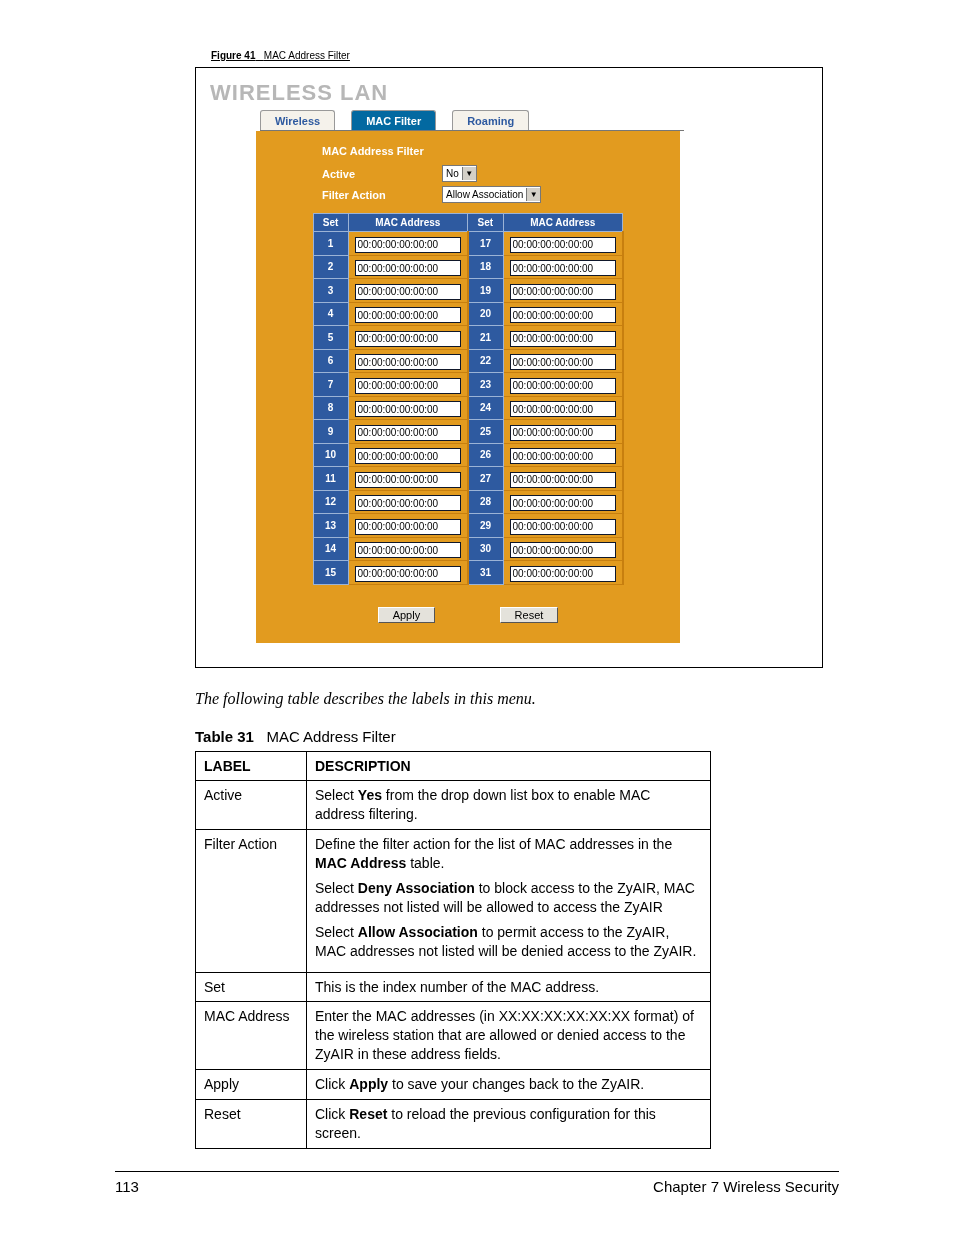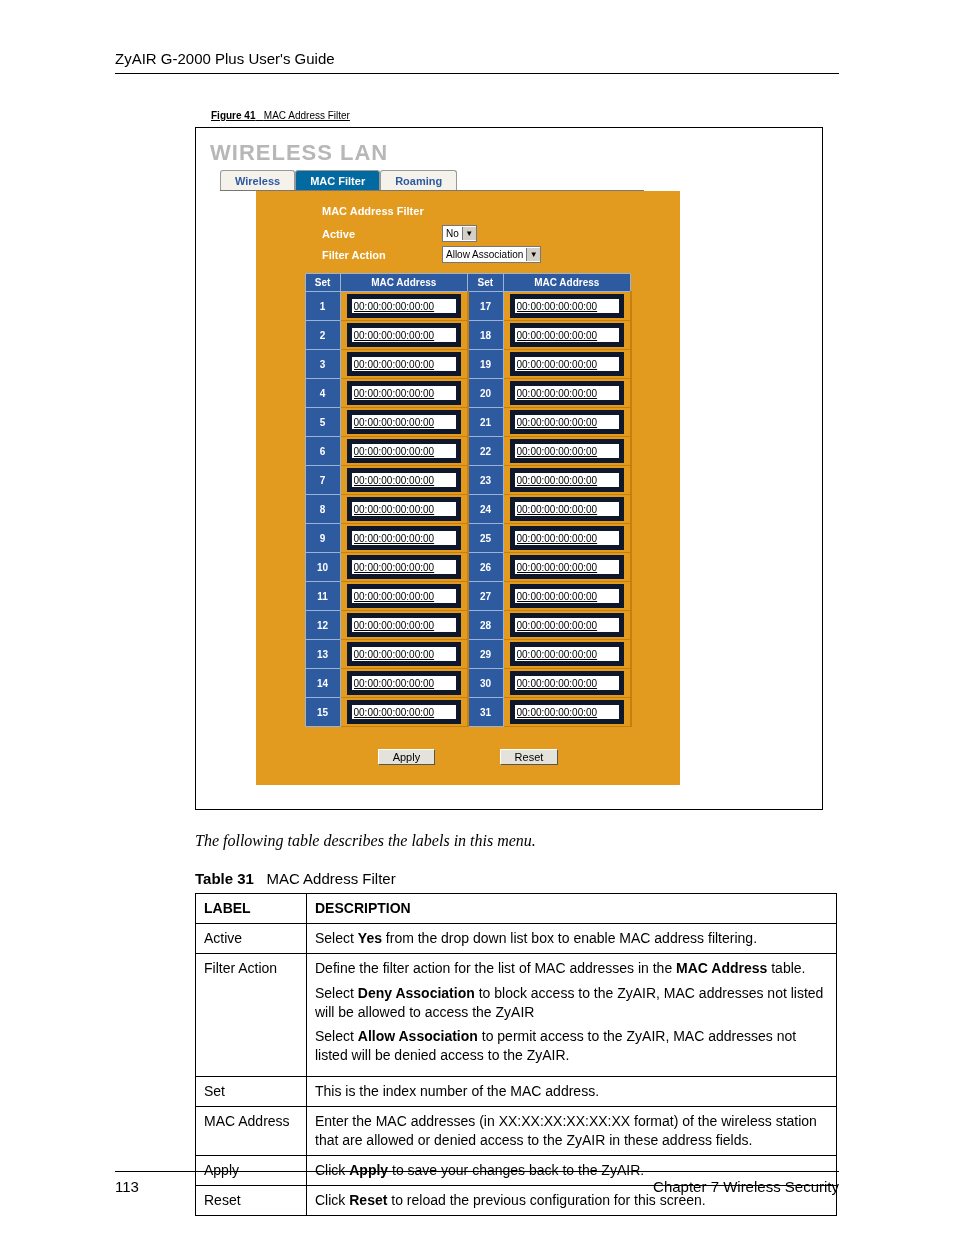--- a/index.html
+++ b/index.html
@@ -39,25 +39,26 @@
   }
   .wlan-title {
     font-size: 22px;
     font-weight: bold;
     letter-spacing: 1px;
     color: #b7b7b7;
     padding-left: 14px;
     margin-bottom: 4px;
   }
   .tabs-row {
-    margin-left: 24px;
+    margin-left: 64px;
     display: flex;
     font-size: 11px;
     border-bottom: 1px solid #777;
     width: 424px;
+    gap: 16px;
   }
   .tab {
     padding: 4px 14px 3px 14px;
     color: #2e5aa0;
     font-weight: bold;
     border: 1px solid #999;
     border-bottom: none;
     border-top-left-radius: 3px;
     border-top-right-radius: 3px;
     background: #f5f2eb;
@@ -144,25 +145,24 @@
   }
   .mac-table td.addr-cell {
     background: #e29b1f;
     border-bottom: 1px solid #c77f0f;
     border-right: 2px solid #c77f0f;
   }
   .mac-input {
     width: 100px;
     height: 14px;
     font-size: 10px;
-    border: 5px solid #0f172a;
+    border: 1px solid #0f172a;
     background: #fff;
     padding: 0 2px;
     font-family: Arial, sans-serif;
-    text-decoration: underline;
   }
   .btn-row {
     text-align: center;
     margin-top: 20px;
   }
   .winbtn {
     font-size: 11px;
     padding: 1px 14px;
     background: #e4e2db;
     border: 1px solid #555;
@@ -180,21 +180,21 @@
   }
   .table-caption {
     margin-left: 80px;
     margin-top: 20px;
     margin-bottom: 6px;
     font-size: 15px;
   }
   .desc-table {
     margin-left: 80px;
     border-collapse: collapse;
-    width: 642px;
+    width: 516px;
     font-size: 14px;
   }
   .desc-table th, .desc-table td {
     border: 1px solid #000;
     padding: 5px 8px;
     text-align: left;
     vertical-align: top;
     line-height: 1.35;
   }
   .desc-table th {
@@ -212,21 +212,20 @@
     display: flex;
     justify-content: space-between;
   }
   .para { margin: 0 0 6px 0; }
 </style>
 </head>
 <body>
 
 <div class="page">
 
-  <div class="running-header">ZyAIR G-2000 Plus User's Guide</div>
 
   <div class="fig-caption">
     <b>Figure 41</b>&nbsp;&nbsp;&nbsp;<span>MAC Address Filter</span>
   </div>
 
   <div class="screenshot-box">
     <div class="wlan-title">WIRELESS LAN</div>
 
     <div class="tabs-row">
       <div class="tab">Wireless</div>

